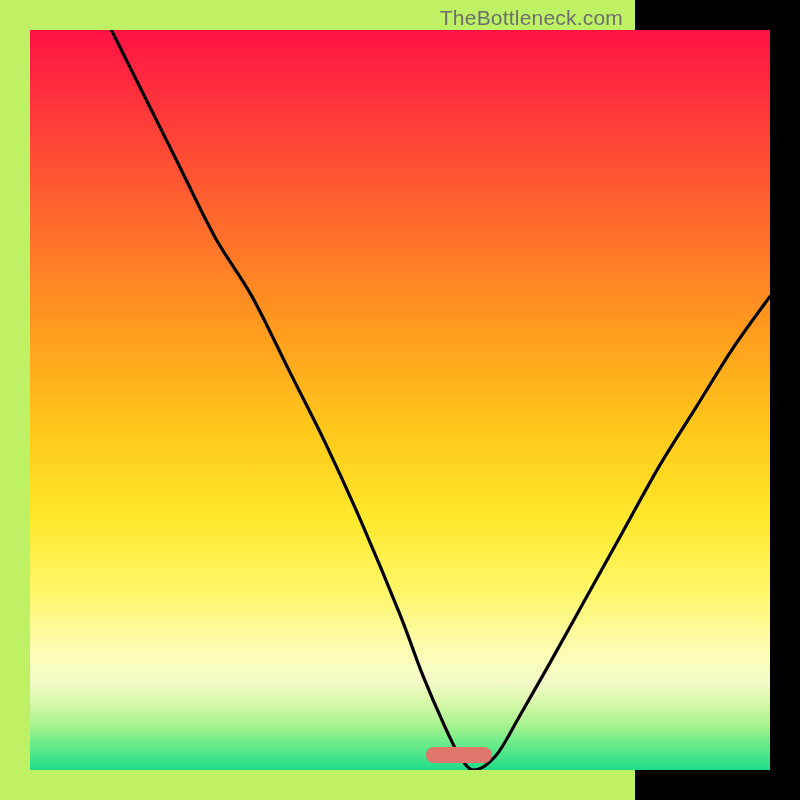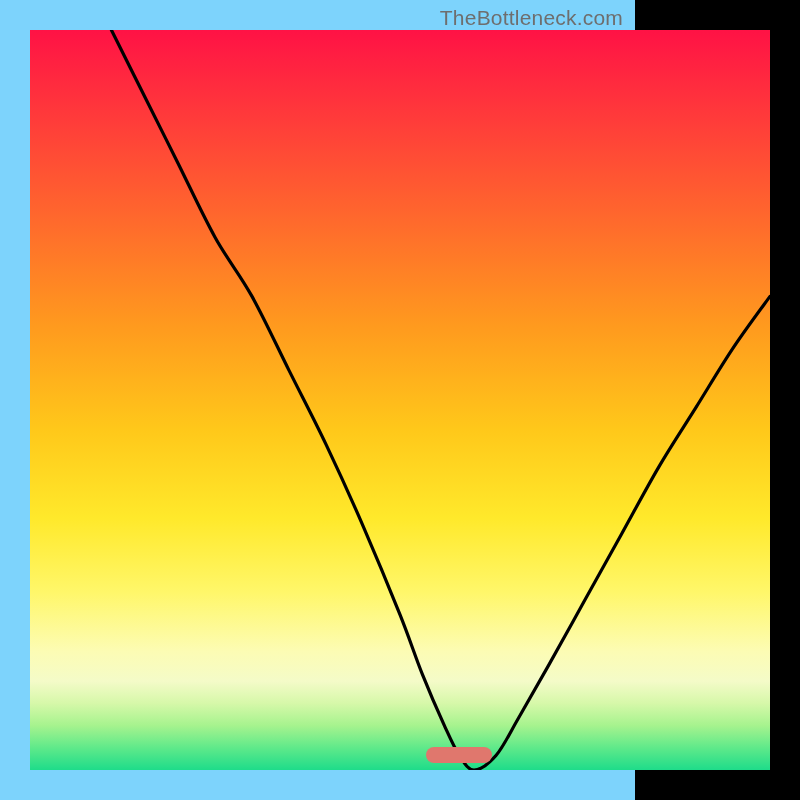--- a/index.html
+++ b/index.html
@@ -10,21 +10,21 @@
     background: #000;
     overflow: hidden;
     font-family: Arial, Helvetica, sans-serif;
   }
   .frame {
     position: absolute;
     left: 0;
     top: 0;
     width: 635px;
     height: 800px;
-    background: #7dd3fc;
+    background: #bef264;
   }
   .plot-area {
     position: absolute;
     left: 30px;
     top: 30px;
     width: 740px;
     height: 740px;
     background: linear-gradient(
       to bottom,
       #ff1245 0%,

